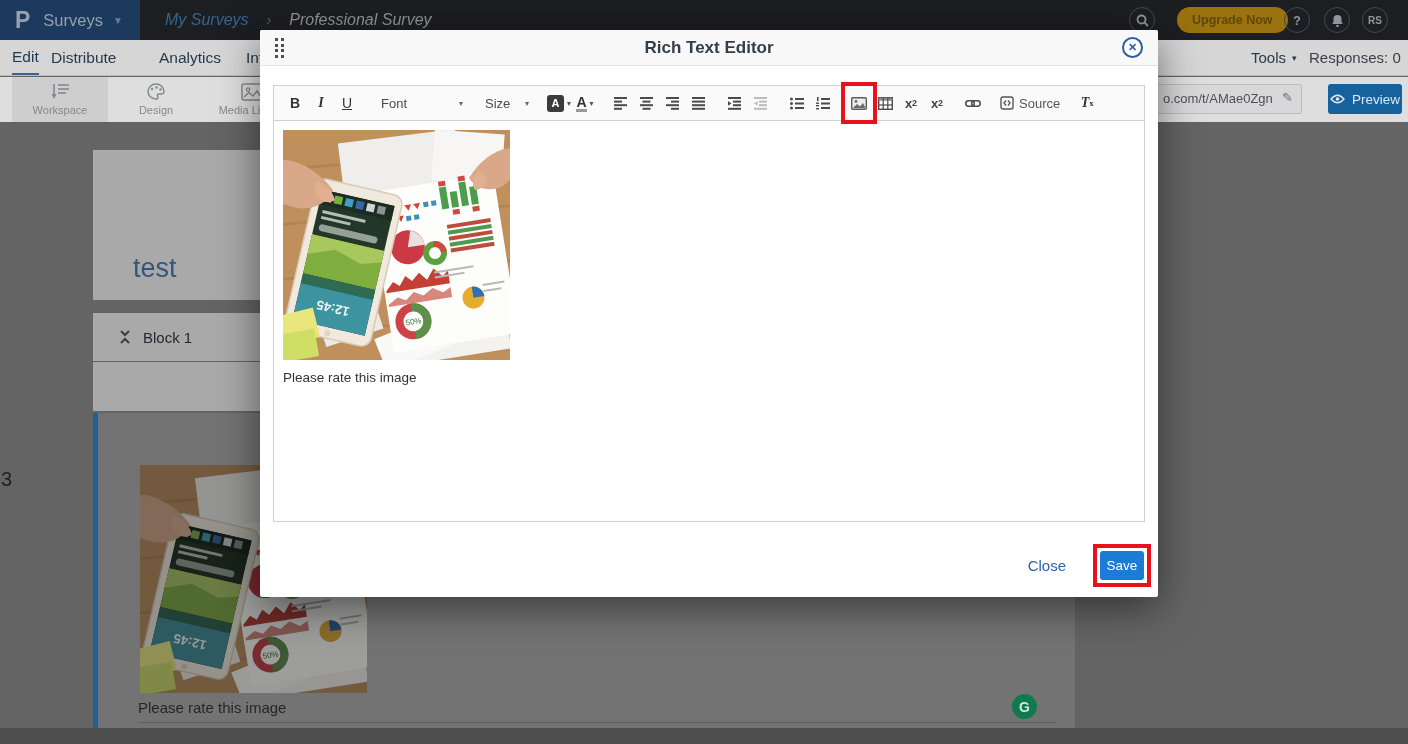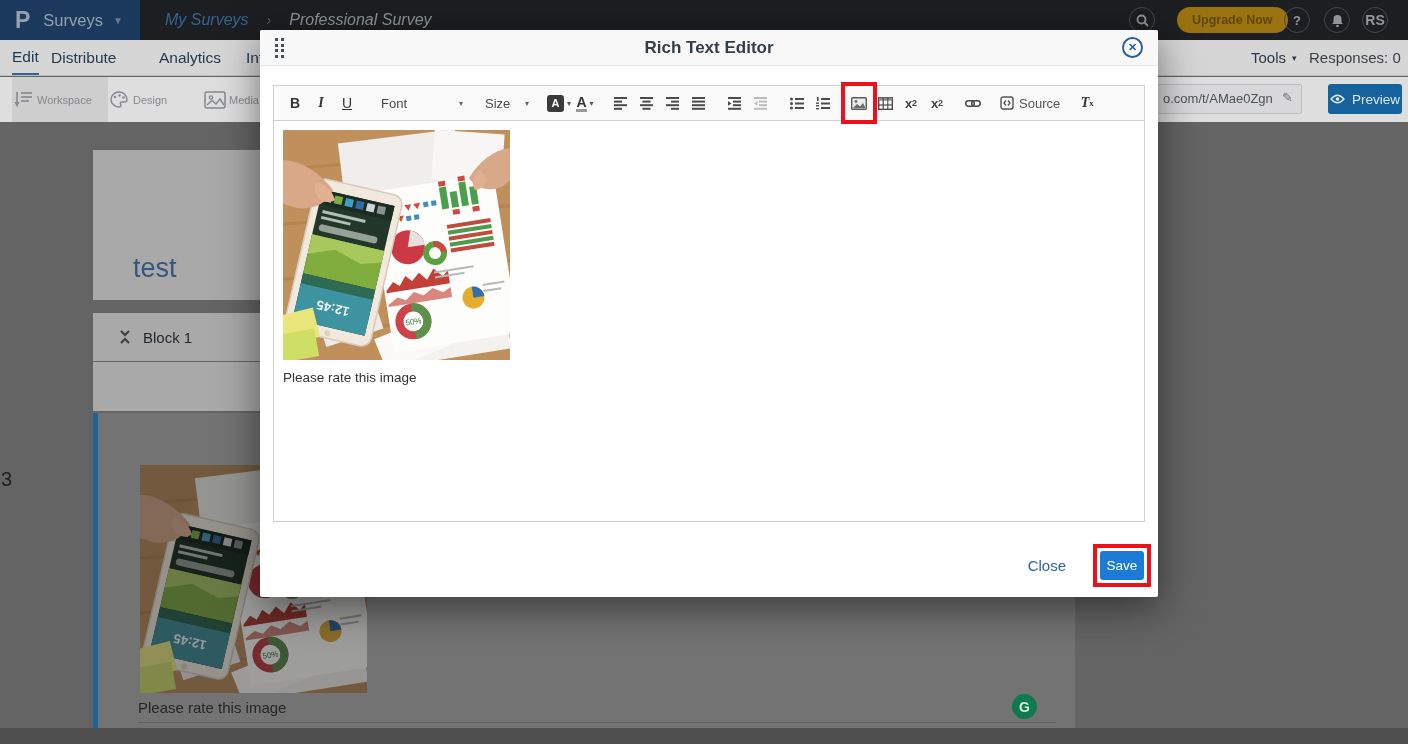--- a/index.html
+++ b/index.html
@@ -32,22 +32,22 @@
          color:#253a4e; cursor:pointer; }
   .tab.active { color:#1d3950; border-bottom:2px solid #37658f; }
   .tools { position:absolute; left:1251px; top:0; height:35px; display:flex; align-items:center;
            font-size:15px; color:#2a3947; cursor:pointer; }
   .tools .caret { font-size:9px; margin-left:6px; color:#2a3947; }
   .responses { position:absolute; left:1309px; top:0; height:35px; display:flex; align-items:center;
                font-size:15px; color:#3a3f47; }
 
   
   .toolrow { position:absolute; left:0; top:77px; width:1408px; height:45px; background:#dededf; }
-  .tile { position:absolute; top:0; width:96px; height:45px; display:flex; flex-direction:row;
-          align-items:center; justify-content:flex-start; gap:3px; cursor:pointer; }
+  .tile { position:absolute; top:0; width:96px; height:45px; display:flex; flex-direction:column;
+          align-items:center; justify-content:center; gap:3px; cursor:pointer; }
   .tile.active { background:#cecece; }
   .tile .tlabel { font-size:11px; color:#85888d; white-space:nowrap; }
   .tile svg { display:block; }
   .urlbox { position:absolute; left:1116px; top:7px; width:186px; height:30px; background:#d8d8da;
             border:1px solid #bdbdbf; border-radius:2px; }
   .urlbox .urltext { position:absolute; left:46px; top:6px; font-size:13px; color:#4c5156; }
   .urlbox .pencil { position:absolute; right:8px; top:5px; font-size:13px; color:#6b6f74; cursor:pointer; }
   .preview-btn { position:absolute; left:1322px; top:7px; width:74px; height:30px; background:#15629c;
                  border:none; border-radius:3px; color:#dfe8ef; font-size:13.5px; display:flex;
                  align-items:center; justify-content:center; gap:7px; cursor:pointer;
@@ -273,21 +273,21 @@
     <button class="upgrade">Upgrade Now</button>
     <div class="circle-btn" style="left:1284px">
       <span>?</span>
     </div>
     <div class="circle-btn" style="left:1324px">
       <svg class="icsvg" width="13" height="13" viewBox="0 0 13 13">
         <path d="M6.5 1 a4 4 0 0 1 4 4 v3 l1.3 2 H1.2 l1.3 -2 v-3 a4 4 0 0 1 4 -4 z" fill="#90959b"></path>
         <circle cx="6.5" cy="12" r="1.3" fill="#90959b"></circle>
       </svg>
     </div>
-    <div class="circle-btn" style="left:1362px; font-size:14px">
+    <div class="circle-btn" style="left:1362px; font-size:10px">
       <span>RS</span>
     </div>
   </div>
 
   <div class="tabsrow">
     <div class="tab active" style="left:12px">Edit</div>
     <div class="tab" style="left:51px">Distribute</div>
     <div class="tab" style="left:159px">Analytics</div>
     <div class="tab" style="left:246px">Int</div>
     <div class="tools">

